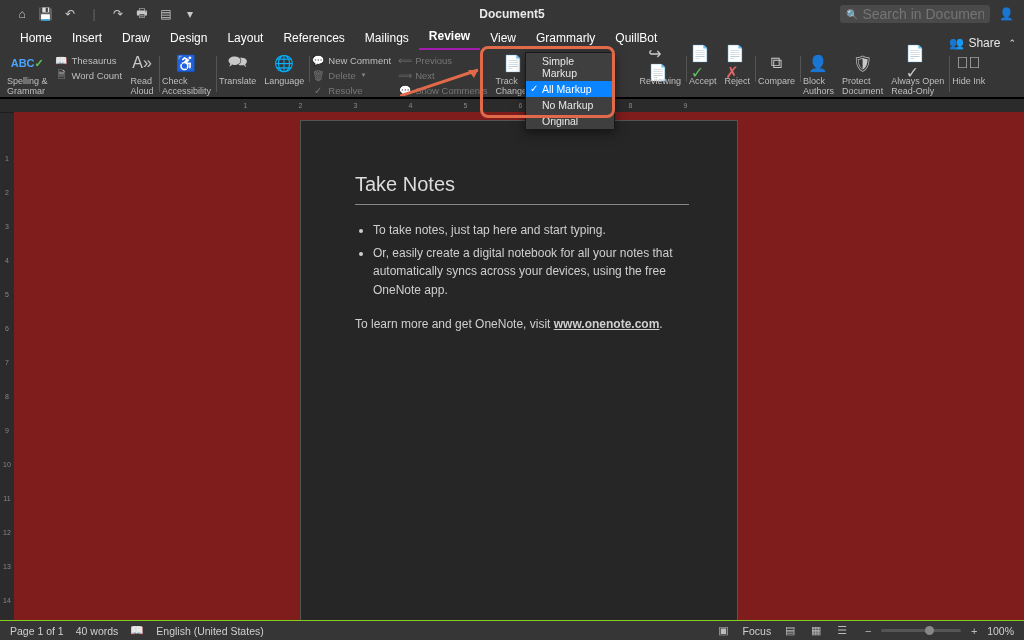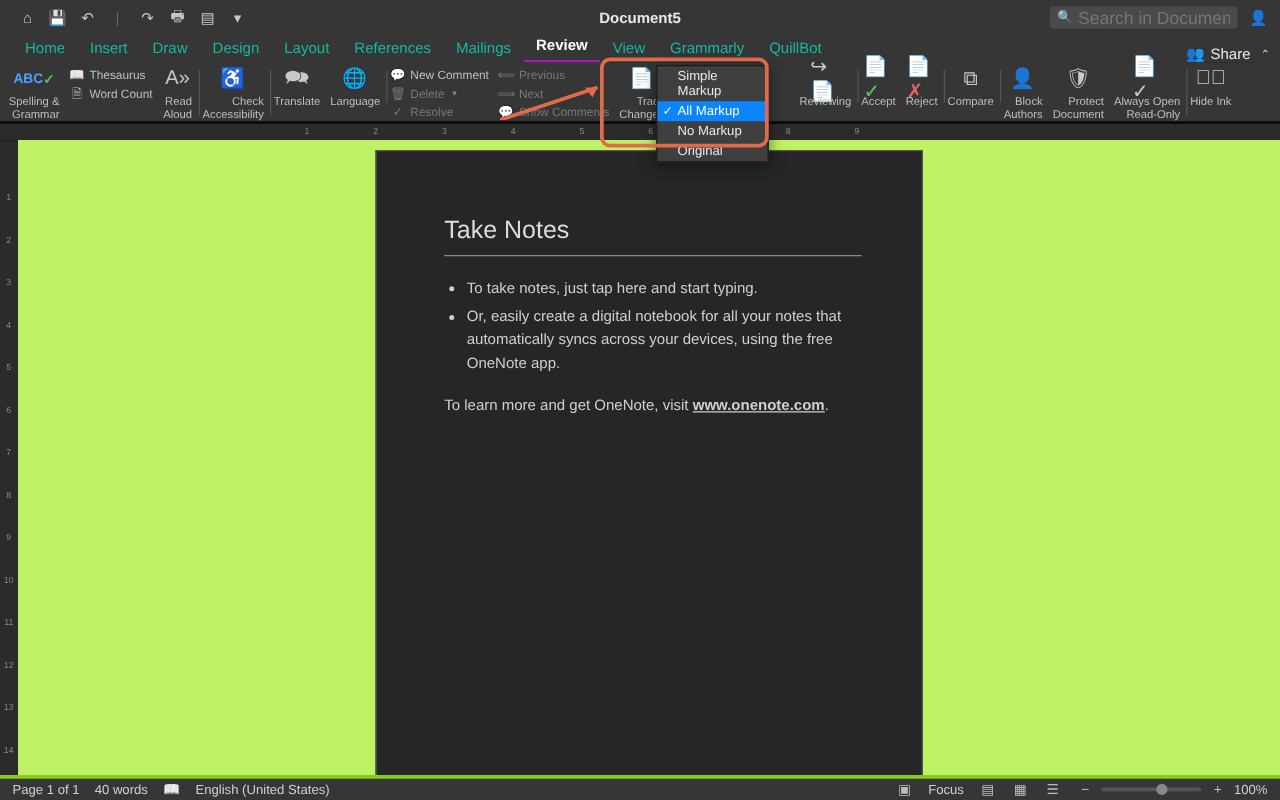--- a/index.html
+++ b/index.html
@@ -9,31 +9,31 @@
 .titlebar { height:28px; background:#363636; display:flex; align-items:center; position:relative; }
 .titlebar .qat { display:flex; gap:8px; padding-left:14px; align-items:center; }
 .titlebar .qat span { width:16px; height:16px; display:flex; align-items:center; justify-content:center; color:#c8c8c8; font-size:12px; cursor:pointer; }
 .titlebar .doc-title { position:absolute; left:50%; transform:translateX(-50%); font-size:12px; font-weight:600; color:#e8e8e8; }
 .titlebar .search { margin-left:auto; margin-right:8px; background:#4a4a4a; border-radius:3px; height:18px; width:150px; display:flex; align-items:center; padding:0 6px; gap:4px; }
 .titlebar .search input { background:transparent; border:none; color:#c8c8c8; font-size:14px; width:100%; outline:none; }
 .titlebar .bell { width:18px; height:18px; margin-right:8px; color:#e8e8e8; font-size:12px; display:flex; align-items:center; justify-content:center; }
 
 
 .tabs { height:22px; background:#363636; display:flex; align-items:flex-end; padding-left:10px; }
-.tabs .tab { padding:3px 10px 5px; font-size:12px; color:#14b8a6; cursor:pointer; }
+.tabs .tab { padding:3px 10px 5px; font-size:12px; color:#ffffff; cursor:pointer; }
 .tabs .tab.active { color:#fff; font-weight:600; border-bottom:2px solid #a21caf; }
 .tabs .share { margin-left:auto; margin-right:8px; font-size:12px; color:#e8e8e8; display:flex; align-items:center; gap:4px; }
 .tabs .share .caret { font-size:9px; margin-left:4px; }
 
 
 .ribbon { background:#363636; display:flex; align-items:flex-start; padding:2px 4px 2px 3px; border-bottom:1px solid #000; height:48px; position:relative; }
 .rgroup { display:flex; flex-direction:column; align-items:center; gap:2px; padding:0 4px; position:relative; }
 .rgroup.sep::after { content:""; position:absolute; right:-2px; top:4px; bottom:4px; width:1px; background:#555; }
 .icon-big { width:24px; height:22px; display:flex; align-items:center; justify-content:center; font-size:16px;}
-.lbl { font-size:9px; color:#bfbfbf; text-align:right; line-height:10px; }
+.lbl { font-size:9px; color:#bfbfbf; text-align:left; line-height:10px; }
 .mini { display:flex; flex-direction:column; gap:3px; padding:2px 4px 0; }
 .mini-item { display:flex; align-items:center; gap:4px; font-size:9.5px; color:#bfbfbf; cursor:pointer; }
 .mini-item .mi { width:12px; height:12px; display:inline-flex; align-items:center; justify-content:center; font-size:10px; }
 .mini-item.dim { color:#777; }
 .caret-sm { font-size:7px; color:#888; margin-left:2px; }
 
 
 .markup-dd { position:absolute; left:525px; top:52px; width:90px; background:#3f3f3f; border:1px solid #1a1a1a; box-shadow:0 3px 10px rgba(0,0,0,.5); z-index:30; }
 .markup-dd .dd-item { font-size:10.5px; color:#e8e8e8; padding:2px 6px 2px 16px; position:relative; cursor:pointer; }
 .markup-dd .dd-item.sel { background:#0a84ff; color:#fff; }
@@ -44,31 +44,31 @@
 .hi1 { left:480px; top:46px; width:135px; height:72px; }
 .arrow { position:absolute; left:400px; top:68px; width:80px; height:28px; z-index:41; pointer-events:none; }
 
 
 .ruler { height:14px; background:#2b2b2b; display:flex; align-items:center; position:relative; overflow:hidden; border-top:1px solid #000; font-size:7px; color:#888;}
 .ruler .tick { position:absolute; top:0; bottom:0; display:flex; align-items:center; justify-content:center; width:1px;}
 .vruler { width:14px; background:#2b2b2b; position:absolute; left:0; top:113px; bottom:20px; font-size:7px; color:#888; }
 .vruler .vtick{ position:absolute; left:0; right:0; text-align:center; }
 
 
-.canvas { position:absolute; left:14px; right:0; top:112px; bottom:20px; background:#bef264; overflow:auto; }
+.canvas { position:absolute; left:14px; right:0; top:112px; bottom:20px; background:#7f1d1d; overflow:auto; }
 .page { width:438px; min-height:560px; margin:8px auto 30px; background:#262626; border:1px solid #555; padding:52px 48px 60px 54px; }
 .page h1 { color:#dcdcdc; font-size:20px; font-weight:400; margin-bottom:8px; }
 .page hr { border:none; border-top:1px solid #888; margin-bottom:16px; }
 .page ul { list-style:disc; padding-left:18px; color:#cfcfcf; font-size:12px; line-height:1.55; }
 .page ul li { margin-bottom:4px; }
 .page p.more { color:#cfcfcf; font-size:12px; margin-top:18px; }
 .page a { color:#cfcfcf; text-decoration:underline; font-weight:600; }
 
 
-.status { position:absolute; bottom:0; left:0; right:0; height:20px; background:#363636; display:flex; align-items:center; font-size:10.5px; color:#d0d0d0; padding:0 10px; gap:12px; border-top:3px solid #84cc16;margin-top:22px;}
+.status { position:absolute; bottom:0; left:0; right:0; height:20px; background:#363636; display:flex; align-items:center; font-size:10.5px; color:#d0d0d0; padding:0 10px; gap:12px; border-top:1px solid #84cc16;margin-top:22px;}
 .status .spacer { flex:1; }
 .status .zoom { display:flex; align-items:center; gap:6px; }
 .status .slider { width:80px; height:3px; background:#555; position:relative; border-radius:2px; }
 .status .slider .knob { position:absolute; left:55%; top:-3px; width:9px; height:9px; background:#888; border-radius:50%; }
 .sb-ic{ width:14px; height:14px; display:flex; align-items:center; justify-content:center; font-size:11px; color:#bbb; }
 </style>
 </head>
 <body>
 
 <div class="titlebar">

